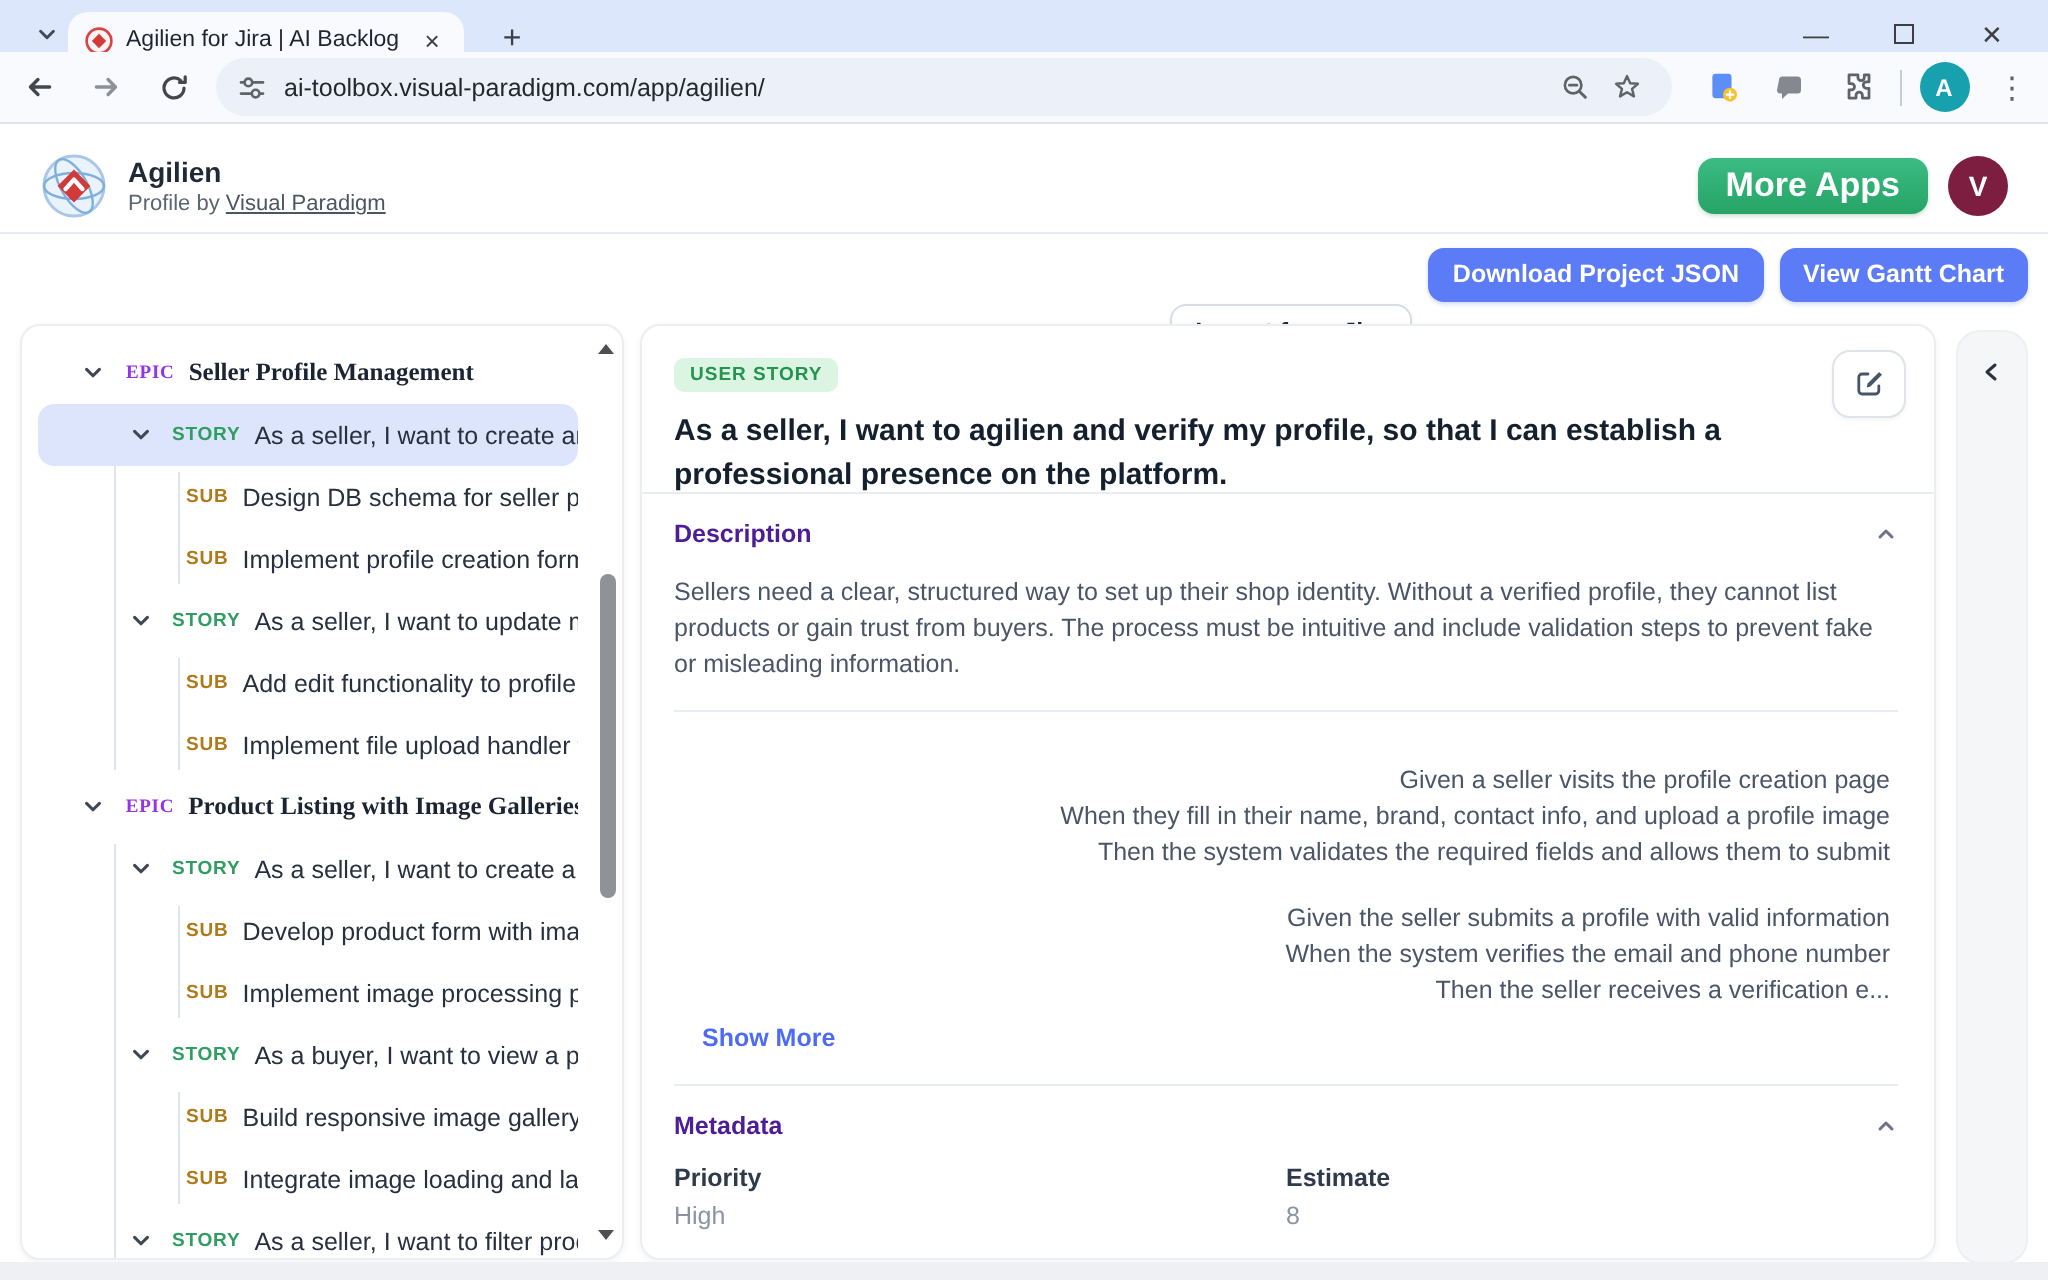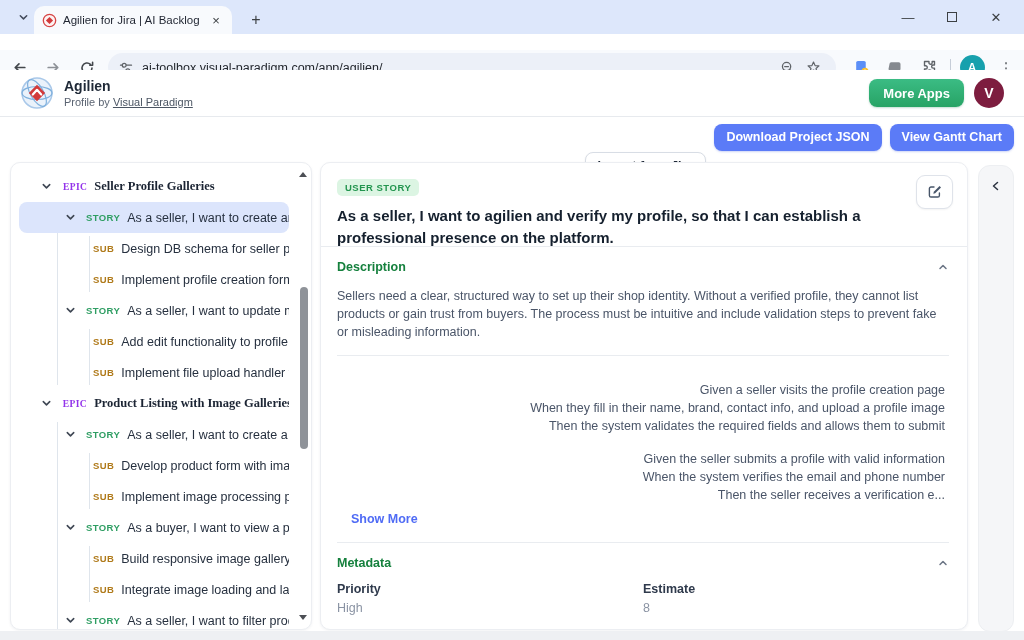--- a/index.html
+++ b/index.html
@@ -13,21 +13,21 @@
   .tab { position:absolute; left:34px; top:6px; width:198px; height:28px; background:#f8fafd;
     border-radius:10px 10px 0 0; display:flex; align-items:center; padding:0 8px; }
   .tab-title { font-size:11.5px; color:#1f2430; white-space:nowrap; overflow:hidden; flex:1; margin:0 6px; }
   .tab-close { font-size:13px; color:#3c4043; width:16px; text-align:center; cursor:default; }
   .newtab-btn { position:absolute; left:244px; top:8px; width:24px; height:24px; text-align:center;
     line-height:23px; font-size:16px; color:#3c4043; }
   .win-controls { position:absolute; right:6px; top:0; height:34px; display:flex; align-items:center; }
   .win-btn { width:44px; height:34px; display:flex; align-items:center; justify-content:center; color:#3c4043; font-size:13px; }
   .win-max { width:10px; height:10px; border:1.3px solid #3c4043; display:inline-block; }
 
-  .toolbar { position:absolute; left:0; top:50px; width:1024px; height:36px; background:#f8fafd;
+  .toolbar { position:absolute; left:0; top:26px; width:1024px; height:36px; background:#f8fafd;
     border-bottom:1px solid #dfe3ea; display:flex; align-items:center; }
   .nav-ic { width:30px; height:30px; display:flex; align-items:center; justify-content:center; margin-left:4px; }
   .omnibox { margin-left:6px; width:728px; height:29px; background:#ecf0f8; border-radius:15px;
     display:flex; align-items:center; padding:0 10px; }
   .omni-url { flex:1; font-size:12.5px; color:#23272e; margin-left:8px; white-space:nowrap; overflow:hidden; }
   .omni-ic { width:26px; height:26px; display:flex; align-items:center; justify-content:center; }
   .tb-right { display:flex; align-items:center; margin-left:8px; }
   .tb-ic { width:28px; height:28px; display:flex; align-items:center; justify-content:center; margin:0 3px; }
   .tb-sep { width:1px; height:18px; background:#c6cdd8; margin:0 4px; }
   .avatar-a { width:25px; height:25px; border-radius:50%; background:var(--avatar-a-bg); color:#fff;
@@ -36,21 +36,21 @@
 
   
   .app-header { position:absolute; left:0; top:70px; width:1024px; height:47px; background:#fff;
     border-bottom:1px solid #e7eaee; display:flex; align-items:center; padding:0 20px; }
   .app-id { display:flex; align-items:center; gap:10px; }
   .app-name { font-size:14px; font-weight:700; color:#1f2937; }
   .powered { font-size:11px; color:#5b6472; margin-top:2px; }
   .powered a, .powered .plink { color:#4b5563; text-decoration:underline; }
   .hdr-right { margin-left:auto; display:flex; align-items:center; gap:10px; }
   .more-apps { height:28px; padding:0 14px; border-radius:8px; border:none; color:#fff;
-    font-size:13px; font-weight:700; background:linear-gradient(180deg,#3bbc84,#27a365);
+    font-size:17px; font-weight:700; background:linear-gradient(180deg,#3bbc84,#27a365);
     font-family:"Liberation Sans",sans-serif; box-shadow:0 1px 2px rgba(20,120,80,.25);text-align:center; }
   .avatar-v { width:30px; height:30px; border-radius:50%; background:var(--avatar-v-bg); color:#fff;
     font-size:14px; font-weight:700; display:flex; align-items:center; justify-content:center; }
 
   
   .actions { position:absolute; top:124px; right:10px; display:flex; gap:8px; }
   .btn { height:27px; padding:0 12px; border-radius:8px; font-size:12.5px; font-weight:700;
     line-height:27px; font-family:"Liberation Sans",sans-serif; border:none; }
   .btn-white { background:#fff; color:#1f2937; border:1px solid #d8dde5; box-shadow:0 1px 2px rgba(0,0,0,.08);margin-top:28px; }
   .btn-blue { background:var(--accent-blue); color:#fff; box-shadow:0 1px 2px rgba(60,90,220,.25); }
@@ -86,21 +86,21 @@
   .badge { display:inline-block; font-size:9.5px; font-weight:700; letter-spacing:.5px;
     color:var(--badge-user-story-text); background:var(--badge-user-story-bg); padding:3px 8px; border-radius:5px; }
   .story-title { margin-top:9px; font-size:15px; font-weight:700; color:#15202e; line-height:1.45; width:570px; }
   .edit-btn { position:absolute; top:12px; right:14px; width:37px; height:34px; background:#fff;
     border:1px solid #dfe3ea; border-radius:9px; display:flex; align-items:center; justify-content:center;
     box-shadow:0 1px 2px rgba(0,0,0,.05); }
   .detail-body { position:relative; padding:0 18px 0 16px; }
   .section { padding:13px 0 14px; border-bottom:1px solid #e9ecf0; }
   .section:last-child { border-bottom:none; }
   .sec-head { display:flex; align-items:center; justify-content:space-between; }
-  .sec-title { font-size:12.5px; font-weight:700; color:#15803d; }
+  .sec-title { font-size:12.5px; font-weight:700; color:#4c1d95; }
   .sec-body { margin-top:13px; font-size:12.5px; color:#4a5568; line-height:1.4; max-width:608px; }
   .acc-lines div { line-height:1.28; margin-bottom:2px;text-align:right; }
   .blankline { height:13px; }
   .show-more { margin:9px 0 2px 14px; font-size:12.5px; font-weight:600; color:var(--link-blue); }
   .meta-grid { margin-top:12px; display:grid; grid-template-columns:1fr 1fr; row-gap:25px; }
   .meta-label { font-size:12.5px; font-weight:700; color:#2f3a4c; margin-bottom:5px; }
   .meta-value { font-size:12.5px; color:#8a93a3; }
 
   
   .collapse-strip { position:absolute; left:978px; top:165px; width:36px; height:467px; background:#f5f6f8;
@@ -235,21 +235,21 @@
   <div class="sb-arrow sb-up" style="right:4px; top:5px;"></div>
   <div class="sb-thumb" style="right:3px; top:124px; height:162px;"></div>
   <div class="sb-arrow sb-down" style="right:4px; top:452px;"></div>
 <div class="tree-row i0">
       <span class="tchev">
         <svg width="11" height="11" viewBox="0 0 12 12">
           <path d="M2.5 4 L6 7.5 L9.5 4" fill="none" stroke="#3f4754" stroke-width="1.7" stroke-linecap="round" stroke-linejoin="round"></path>
         </svg>
       </span>
       <span class="ttype t-epic">EPIC</span>
-      <span class="tlabel epic">Seller Profile Galleries</span>
+      <span class="tlabel epic">Seller Profile Management</span>
     </div>
     <div class="tree-row i1 selected">
       <span class="tchev">
         <svg width="11" height="11" viewBox="0 0 12 12">
           <path d="M2.5 4 L6 7.5 L9.5 4" fill="none" stroke="#3f4754" stroke-width="1.7" stroke-linecap="round" stroke-linejoin="round"></path>
         </svg>
       </span>
       <span class="ttype t-story">STORY</span>
       <span class="tlabel">As a seller, I want to create and ...</span>
     </div>

